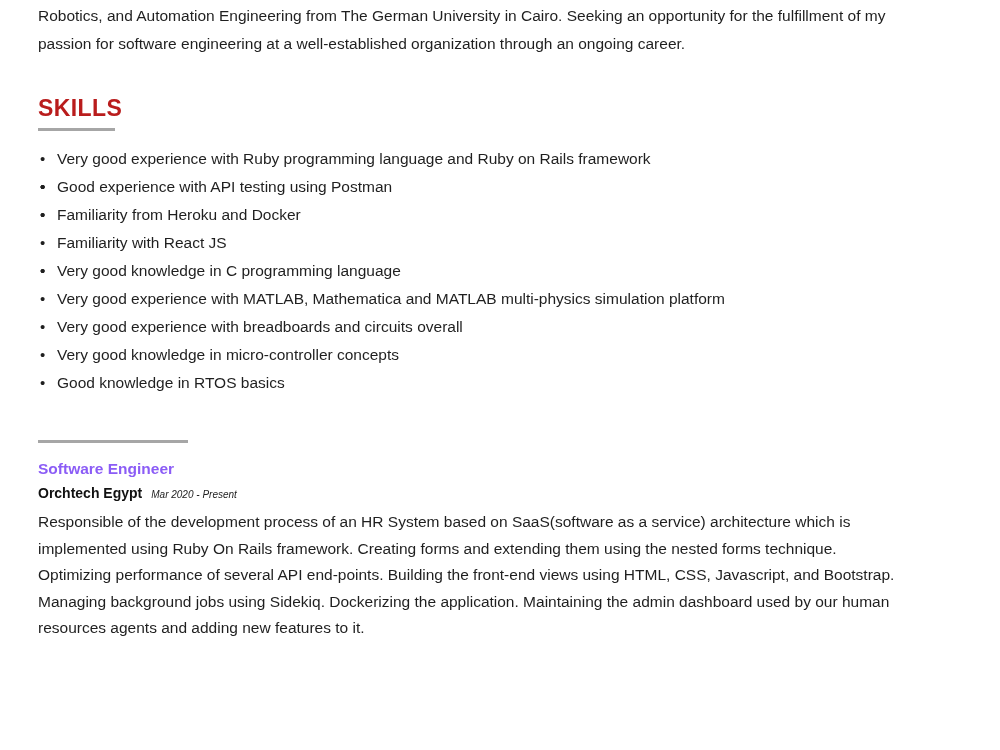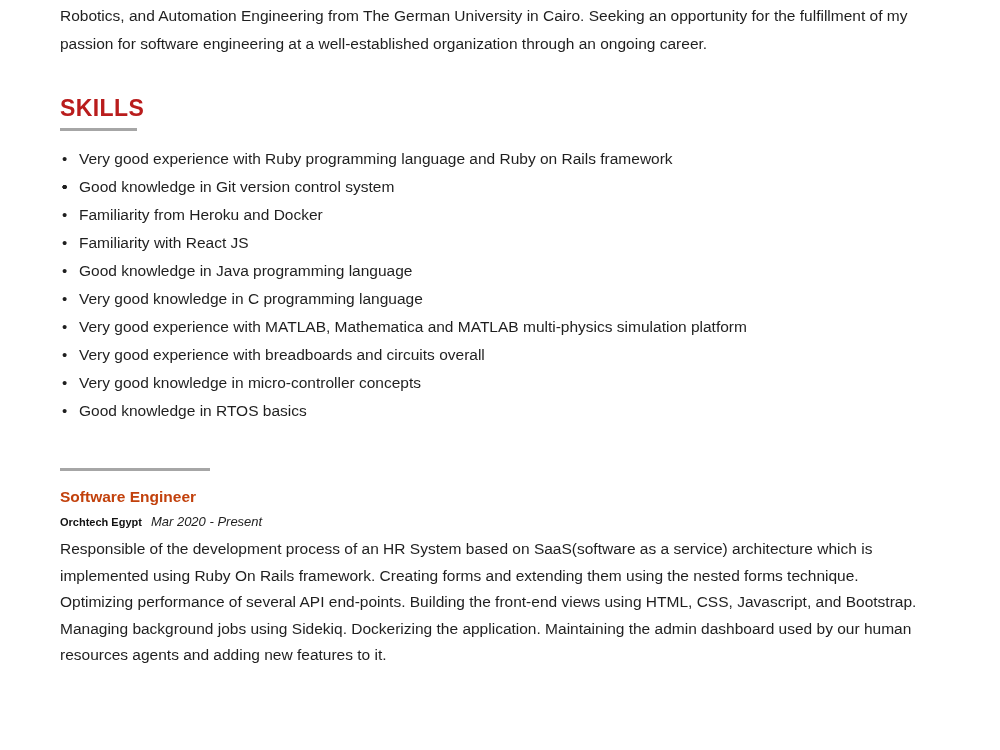--- a/index.html
+++ b/index.html
@@ -15,21 +15,21 @@
     overflow: hidden;
     font-family: "Liberation Sans", sans-serif;
     color: #1a1a1a;
     -webkit-font-smoothing: antialiased;
   }
 
   .page {
     position: relative;
     width: 1000px;
     height: 750px;
-    padding: 0 60px;
+    padding: 0 38px;
     overflow: hidden;
   }
 
   
   .intro {
     margin: 0;
     padding-top: 2px;
     font-size: 15.5px;
     line-height: 28px;
     color: #1f1f1f;
@@ -79,36 +79,36 @@
     font-size: 15px;
     line-height: 28px;
     color: #1f1f1f;
   }
 
   
   .exp-block { margin-top: 0; }
   .job-title {
     font-size: 15.5px;
     font-weight: bold;
-    color: #c2410c;
+    color: #8b5cf6;
     line-height: 24px;
     margin: 0;
   }
   .job-meta {
     line-height: 24px;
     margin: 0;
     white-space: nowrap;
   }
   .employer {
-    font-size: 11px;
+    font-size: 14px;
     font-weight: bold;
     color: #111111;
   }
   .job-dates {
-    font-size: 13px;
+    font-size: 10px;
     font-style: italic;
     font-weight: normal;
     color: #222222;
     margin-left: 9px;
   }
   .job-desc {
     margin: 2px 0 0 0;
     font-size: 15.5px;
     line-height: 26.5px;
     color: #1f1f1f;
@@ -136,36 +136,35 @@
         <span>Very good experience with Ruby programming language and Ruby on Rails framework</span>
       </li>
       <li class="skill-item">
         <span class="bullet">•</span>
       </li>
       <li class="skill-item">
         <span class="bullet">•</span>
       </li>
       <li class="skill-item">
         <span class="bullet">•</span>
-      </li>
-      <li class="skill-item">
-        <span class="bullet">•</span>
-        <span>Good knowledge in Git version control system</span>
+        <span>Good experience with API testing using Postman</span>
+      </li>
+      <li class="skill-item">
+        <span class="bullet">•</span>
       </li>
       <li class="skill-item">
         <span class="bullet">•</span>
         <span>Familiarity from Heroku and Docker</span>
       </li>
       <li class="skill-item">
         <span class="bullet">•</span>
         <span>Familiarity with React JS</span>
       </li>
       <li class="skill-item">
         <span class="bullet">•</span>
-        <span>Good knowledge in Java programming language</span>
       </li>
       <li class="skill-item">
         <span class="bullet">•</span>
         <span>Very good knowledge in C programming language</span>
       </li>
       <li class="skill-item">
         <span class="bullet">•</span>
         <span>Very good experience with MATLAB, Mathematica and MATLAB multi-physics simulation platform</span>
       </li>
       <li class="skill-item">

